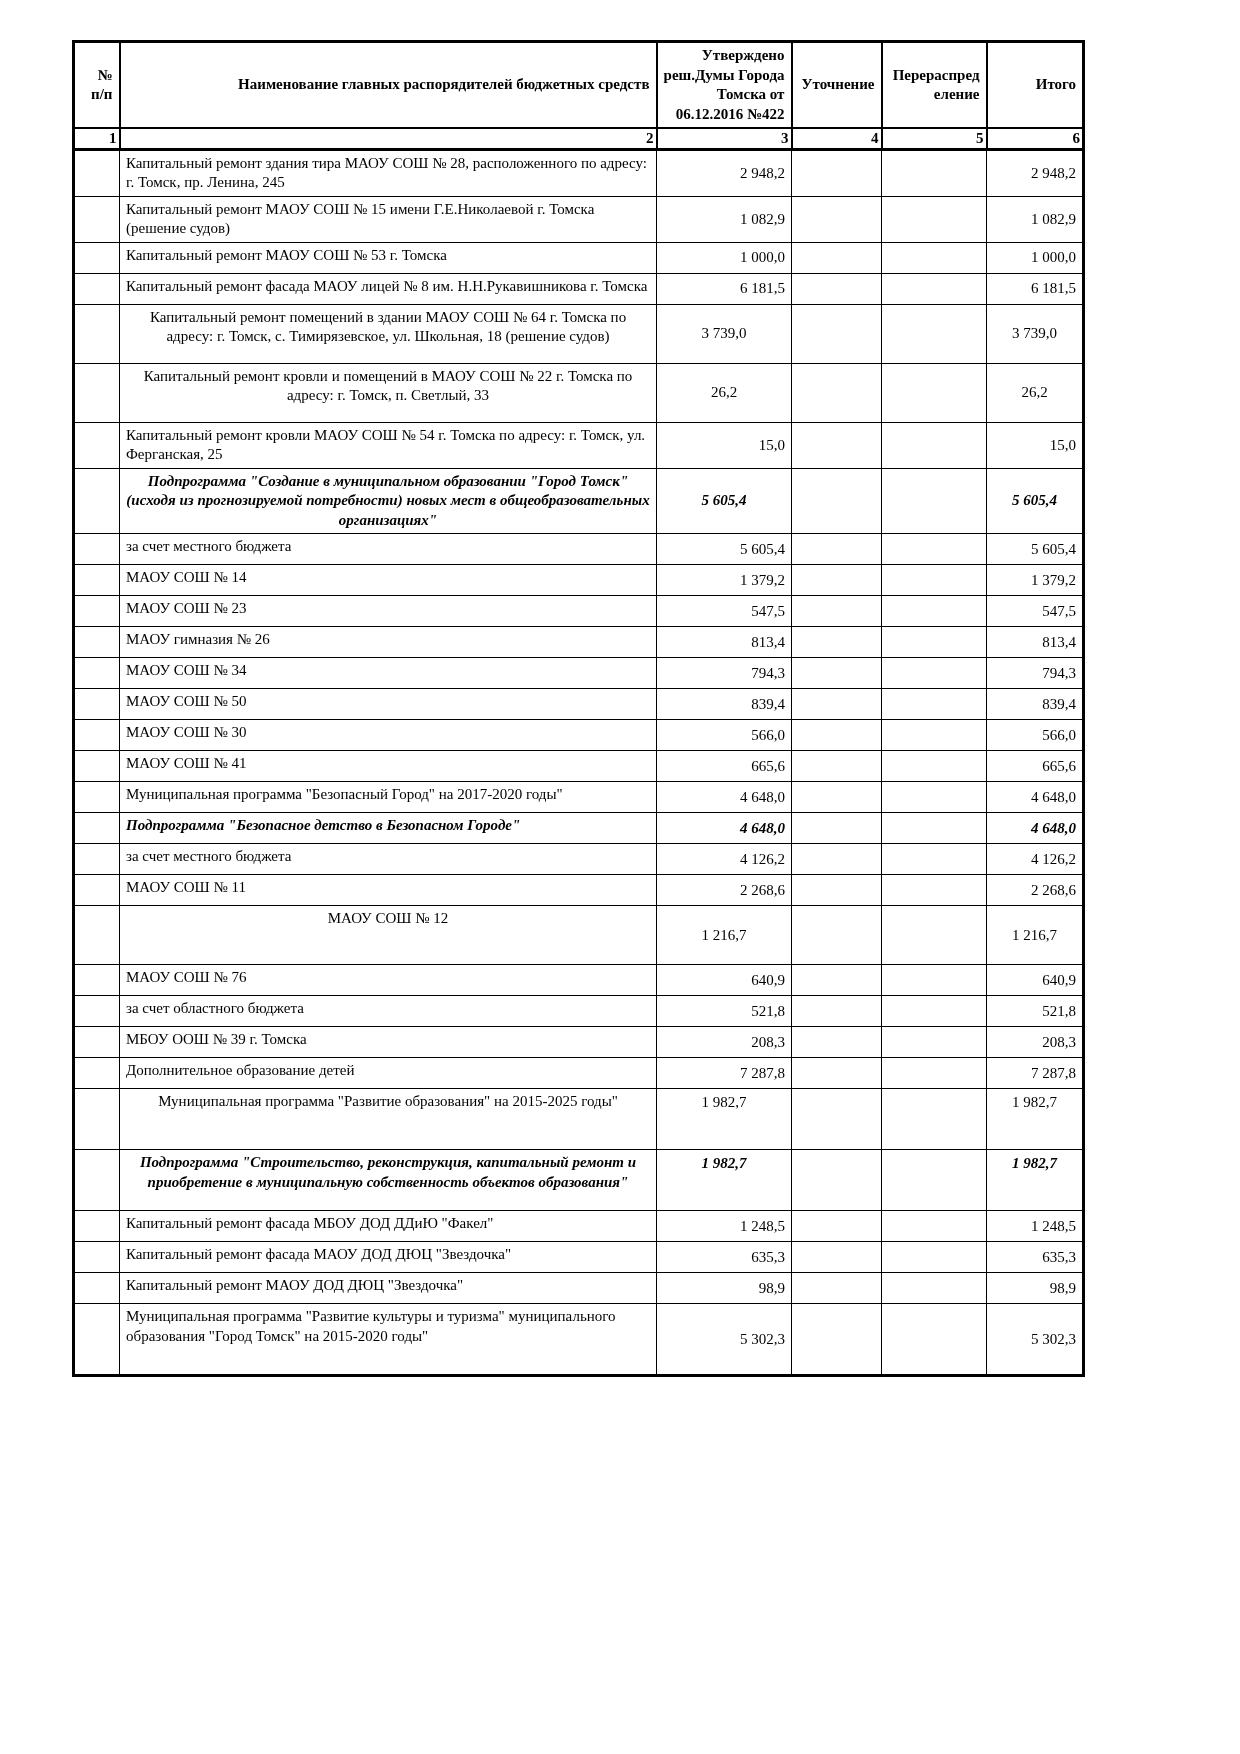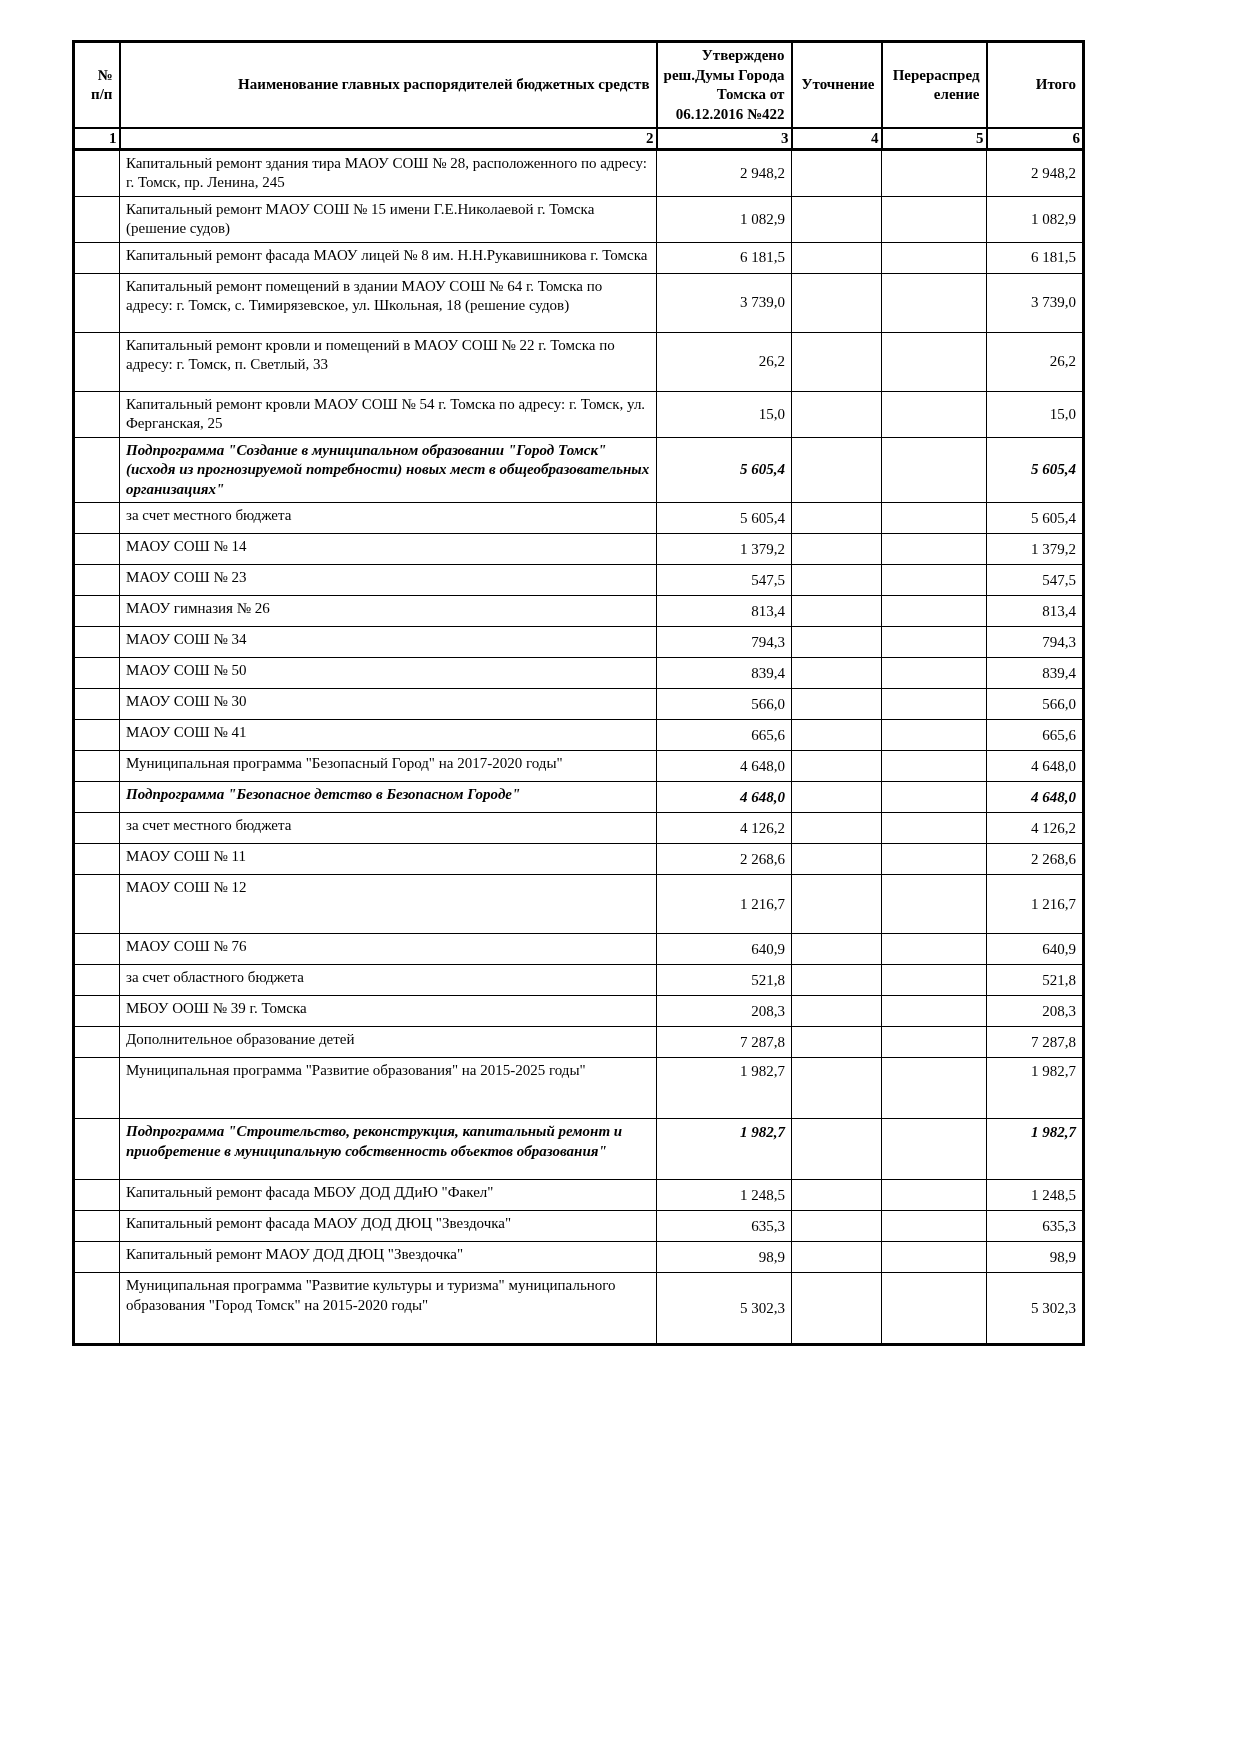--- a/index.html
+++ b/index.html
@@ -67,21 +67,21 @@
     white-space: nowrap;
   }
   tr.vtop td.col-val { vertical-align: top; padding-top: 5px; margin-left: 42px; }
 
   .bold { font-weight: normal; }
   .italic { }
   .bold-italic { font-weight: bold; font-style: italic; }
 
   tbody tr { min-height: 28px; }
   tbody td { height: 24px; }
-  tbody tr.tall td { height: 52px; }
+  tbody tr.tall td { height: 52px; text-align: center; }
   tbody tr.xtall td { height: 64px; }
 </style>
 </head>
 <body>
 
 <div class="page">
   <table class="budget">
     <colgroup>
       <col class="c-num">
         <col class="c-name">
@@ -120,20 +120,28 @@
         <tr>
           <td class="col-num"></td>
           <td class="col-name">Капитальный ремонт МАОУ СОШ № 15 имени Г.Е.Николаевой г. Томска (решение судов)</td>
           <td class="col-val">1 082,9</td>
           <td class="col-val"></td>
           <td class="col-val"></td>
           <td class="col-val">1 082,9</td>
         </tr>
         <tr>
           <td class="col-num"></td>
+          <td class="col-name">Капитальный ремонт МАОУ СОШ № 53 г. Томска</td>
+          <td class="col-val">1 000,0</td>
+          <td class="col-val"></td>
+          <td class="col-val"></td>
+          <td class="col-val">1 000,0</td>
+        </tr>
+        <tr>
+          <td class="col-num"></td>
           <td class="col-name">Капитальный ремонт фасада МАОУ лицей № 8 им. Н.Н.Рукавишникова г. Томска</td>
           <td class="col-val">6 181,5</td>
           <td class="col-val"></td>
           <td class="col-val"></td>
           <td class="col-val">6 181,5</td>
         </tr>
         <tr class="tall">
           <td class="col-num"></td>
           <td class="col-name">Капитальный ремонт помещений в здании МАОУ СОШ № 64 г. Томска по адресу:  г. Томск, с. Тимирязевское, ул. Школьная, 18 (решение судов)</td>
           <td class="col-val">3 739,0</td>

